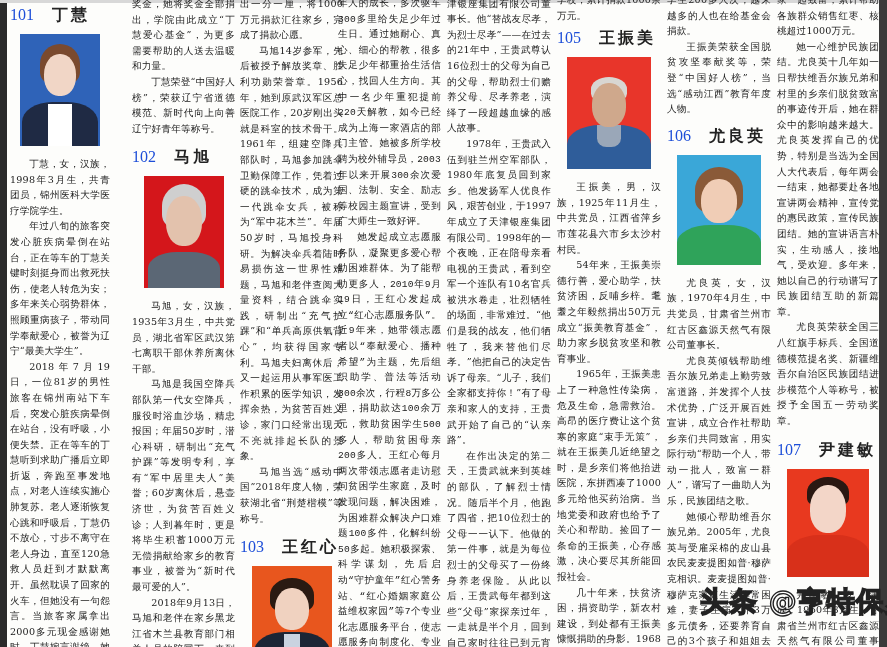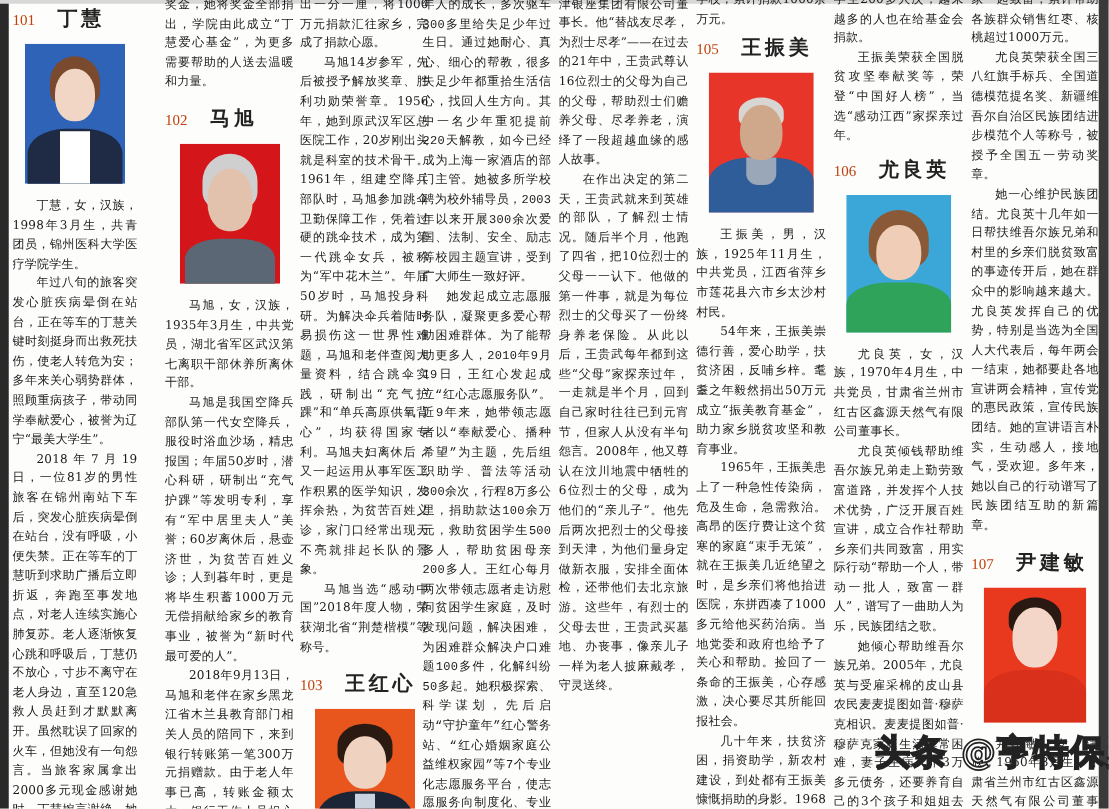--- a/index.html
+++ b/index.html
@@ -5,21 +5,21 @@
   * { box-sizing: border-box; margin: 0; padding: 0; }
   html, body { width: 887px; height: 647px; overflow: hidden; background: #fdfdfb; }
   body { position: relative; font-family: "DejaVu Serif", "Liberation Serif", serif; color: #1a1a1a; }
   .left-edge { position: absolute; left: 0; top: 0; width: 7px; height: 647px; background: #2a2a2a; }
   .right-edge { position: absolute; right: 0; top: 0; width: 8px; height: 647px; background: #3a3a3a; }
   .top-edge { position: absolute; left: 0; top: 0; width: 887px; height: 3px; background: #d8d8d8; }
   .col { position: absolute; top: 0; height: 647px; overflow: hidden; }
   .para { font-size: 9.6px; line-height: 15.6px; text-align: justify; text-indent: 2em; letter-spacing: 0.2px; }
   .para.cont { text-indent: 0; }
   .head { display: flex; align-items: baseline; gap: 18px; font-size: 17px; line-height: 22px; margin: 4px 0 8px 0; }
-  .head .num { font-family: "Liberation Serif", "DejaVu Serif", serif; font-size: 12px; color: #c2410c; }
+  .head .num { font-family: "Liberation Serif", "DejaVu Serif", serif; font-size: 16px; color: #1d4ed8; }
   .head .nm { font-family: "DejaVu Sans", "Liberation Sans", sans-serif; font-weight: bold; font-size: 16px; letter-spacing: 3px; color: #222; }
   .photo { position: relative; overflow: hidden; margin: 0 auto 10px auto; }
   .photo .bg { position: absolute; inset: 0; }
   .photo .face { position: absolute; border-radius: 48% 48% 45% 45%; }
   .photo .hair { position: absolute; border-radius: 50% 50% 30% 30%; }
   .photo .body { position: absolute; border-radius: 40% 40% 0 0; }
   .watermark { position: absolute; left: 700px; top: 583px; font-family: "DejaVu Sans", sans-serif; font-size: 28px; font-weight: bold; color: rgba(255,255,255,0.9); -webkit-text-stroke: 1.4px #222; letter-spacing: 1px; white-space: nowrap; }
 </style>
 </head>
 <body>
@@ -41,20 +41,21 @@
     <div class="face" style="left:24px; top:20px; width:32px; height:42px; background:#f1d6c6;"></div>
   </div>
   <p class="para">丁慧，女，汉族，1998年3月生，共青团员，锦州医科大学医疗学院学生。</p>
   <p class="para">年过八旬的旅客突发心脏疾病晕倒在站台，正在等车的丁慧关键时刻挺身而出救死扶伤，使老人转危为安；多年来关心弱势群体，照顾重病孩子，带动同学奉献爱心，被誉为辽宁“最美大学生”。</p>
   <p class="para">2018年7月19日，一位81岁的男性旅客在锦州南站下车后，突发心脏疾病晕倒在站台，没有呼吸，小便失禁。正在等车的丁慧听到求助广播后立即折返，奔跑至事发地点，对老人连续实施心肺复苏。老人逐渐恢复心跳和呼吸后，丁慧仍不放心，寸步不离守在老人身边，直至120急救人员赶到才默默离开。虽然耽误了回家的火车，但她没有一句怨言。当旅客家属拿出2000多元现金感谢她时，丁慧婉言谢绝，她说：“我是学医的，救死扶伤是天职，我只是做了自己应该做的事而已。”</p>
 
 </div>
 
 <div class="col" style="left:132px; width:103px;">
   <p class="para cont" style="margin-top:-4px;">奖金，她将奖金全部捐出，学院由此成立“丁慧爱心基金”，为更多需要帮助的人送去温暖和力量。</p>
+  <p class="para">丁慧荣登“中国好人榜”，荣获辽宁省道德模范、新时代向上向善辽宁好青年等称号。</p>
   <div class="head" style="margin-top:10px;">
     <span class="num">102</span>
     <span class="nm">马旭</span>
   </div>
   <div class="photo" style="width:80px; height:112px;">
     <div class="bg" style="background:#d4161b;"></div>
     <div class="body" style="left:4px; top:76px; width:72px; height:40px; background:#5b6775;"></div>
     <div class="hair" style="left:18px; top:8px; width:44px; height:44px; background:#cfcfcf;"></div>
     <div class="face" style="left:22px; top:20px; width:36px; height:50px; background:#e3c2ad;"></div>
   </div>
@@ -83,20 +84,21 @@
 </div>
 
 <div class="col" style="left:338px; width:103px;font-family:Liberation Mono, monospace;">
   <p class="para cont" style="margin-top:-4px;">年人的成长，多次驱车300多里给失足少年过生日。通过她耐心、真心、细心的帮教，很多失足少年都重拾生活信心，找回人生方向。其中一名少年重犯提前220天解教，如今已经成为上海一家酒店的部门主管。她被多所学校聘为校外辅导员，2003年以来开展300余次爱国、法制、安全、励志等校园主题宣讲，受到广大师生一致好评。</p>
   <p class="para">她发起成立志愿服务队，凝聚更多爱心帮助困难群体。为了能帮助更多人，2010年9月19日，王红心发起成立“红心志愿服务队”。近9年来，她带领志愿者以“奉献爱心、播种希望”为主题，先后组织助学、普法等活动300余次，行程8万多公里，捐助款达100余万元，救助贫困学生500多人，帮助贫困母亲200多人。王红心每月两次带领志愿者走访慰问贫困学生家庭，及时发现问题，解决困难，为困难群众解决户口难题100多件，化解纠纷50多起。她积极探索、科学谋划，先后启动“守护童年”红心警务站、“红心婚姻家庭公益维权家园”等7个专业化志愿服务平台，使志愿服务向制度化、专业化、项目化发展，用爱心赢得社会各界广泛赞誉。</p>
 
 </div>
 
 <div class="col" style="left:447px; width:104px;">
   <p class="para cont" style="margin-top:-20px;">王贵武，男，汉族，天津银座集团有限公司董事长。他“替战友尽孝，为烈士尽孝”——在过去的21年中，王贵武尊认16位烈士的父母为自己的父母，帮助烈士们赡养父母、尽孝养老，演绎了一段超越血缘的感人故事。</p>
+  <p class="para">1978年，王贵武入伍到驻兰州空军部队，1980年底复员回到家乡。他发扬军人优良作风，艰苦创业，于1997年成立了天津银座集团有限公司。1998年的一个夜晚，正在陪母亲看电视的王贵武，看到空军一个连队有10名官兵被洪水卷走，壮烈牺牲的场面，非常难过。“他们是我的战友，他们牺牲了，我来替他们尽孝。”他把自己的决定告诉了母亲。“儿子，我们全家都支持你！”有了母亲和家人的支持，王贵武开始了自己的“认亲路”。</p>
   <p class="para">在作出决定的第二天，王贵武就来到英雄的部队，了解烈士情况。随后半个月，他跑了四省，把10位烈士的父母一一认下。他做的第一件事，就是为每位烈士的父母买了一份终身养老保险。从此以后，王贵武每年都到这些“父母”家探亲过年，一走就是半个月，回到自己家时往往已到元宵节，但家人从没有半句怨言。2008年，他又尊认在汶川地震中牺牲的6位烈士的父母，成为他们的“亲儿子”。他先后两次把烈士的父母接到天津，为他们量身定做新衣服，安排全面体检，还带他们去北京旅游。这些年，有烈士的父母去世，王贵武买墓地、办丧事，像亲儿子一样为老人披麻戴孝，守灵送终。</p>
 
 </div>
 
 <div class="col" style="left:557px; width:104px;">
   <p class="para cont" style="margin-top:-8px;">学校，累计捐款1000余万元。</p>
   <div class="head" style="margin-top:4px;">
     <span class="num">105</span>
     <span class="nm">王振美</span>
   </div>
@@ -109,41 +111,41 @@
   </div>
   <p class="para">王振美，男，汉族，1925年11月生，中共党员，江西省萍乡市莲花县六市乡太沙村村民。</p>
   <p class="para">54年来，王振美崇德行善，爱心助学，扶贫济困，反哺乡梓。耄耋之年毅然捐出50万元成立“振美教育基金”，助力家乡脱贫攻坚和教育事业。</p>
   <p class="para">1965年，王振美患上了一种急性传染病，危及生命，急需救治。高昂的医疗费让这个贫寒的家庭“束手无策”，就在王振美几近绝望之时，是乡亲们将他抬进医院，东拼西凑了1000多元给他买药治病。当地党委和政府也给予了关心和帮助。捡回了一条命的王振美，心存感激，决心要尽其所能回报社会。</p>
   <p class="para">几十年来，扶贫济困，捐资助学，新农村建设，到处都有王振美慷慨捐助的身影。1968年，王振美克服重重困难，发动村民历时一个多月修建了石拱桥，方便了村民的生活。2014年，六市乡政府成立“奖扶助学教育基金会”，他带头捐资1万元。同年，六市乡政府开展“结对帮扶”活动，他第一个响应号召，捐款3000元。太沙村办幼儿园，王振美捐资5000多元，并为孩子们捐赠书包和文具。有患重疾需手术的村民因家庭困难承担不起医疗费，他慷慨解囊给予帮助。</p>
 
 </div>
 
 <div class="col" style="left:667px; width:104px;">
   <p class="para cont" style="margin-top:-8px;">学生200多人次，越来越多的人也在给基金会捐款。</p>
-  <p class="para">王振美荣获全国脱贫攻坚奉献奖等，荣登“中国好人榜”，当选“感动江西”家探亲过年。</p>
+  <p class="para">王振美荣获全国脱贫攻坚奉献奖等，荣登“中国好人榜”，当选“感动江西”教育年度人物。</p>
   <div class="head" style="margin-top:8px;">
     <span class="num">106</span>
     <span class="nm">尤良英</span>
   </div>
   <div class="photo" style="width:84px; height:110px;">
     <div class="bg" style="background:#3aa7d8;"></div>
     <div class="body" style="left:0px; top:70px; width:84px; height:44px; background:#2fa35a;"></div>
     <div class="hair" style="left:18px; top:12px; width:48px; height:46px; background:#8a5a38;"></div>
     <div class="face" style="left:24px; top:24px; width:36px; height:44px; background:#f0cdb6;"></div>
   </div>
   <p class="para">尤良英，女，汉族，1970年4月生，中共党员，甘肃省兰州市红古区鑫源天然气有限公司董事长。</p>
   <p class="para">尤良英倾钱帮助维吾尔族兄弟走上勤劳致富道路，并发挥个人技术优势，广泛开展百姓宣讲，成立合作社帮助乡亲们共同致富，用实际行动“帮助一个人，带动一批人，致富一群人”，谱写了一曲助人为乐，民族团结之歌。</p>
   <p class="para">她倾心帮助维吾尔族兄弟。2005年，尤良英与受雇采棉的皮山县农民麦麦提图如普·穆萨克相识。麦麦提图如普·穆萨克家庭生活非常困难，妻子生病欠下3万多元债务，还要养育自己的3个孩子和姐姐去世后留下的4个孩子，照顾年迈的老母亲。尤良英得知他的窘境，暗下决心要帮助他脱贫致富。尤良英陆续借给他20余万元作为生产资金，前后17次到他家指导修剪、疏密、扩冠、环割等种植技巧，引导他和村民走上致富道路。到2014年，麦麦提图如普·穆萨克全家收入近15万元，盖了3间新房，还添置了冰箱等家用电器。</p>
 
 </div>
 
 <div class="col" style="left:777px; width:102px;">
   <p class="para cont" style="margin-top:-8px;">家一起致富，累计帮助各族群众销售红枣、核桃超过1000万元。</p>
+  <p class="para">她一心维护民族团结。尤良英十几年如一日帮扶维吾尔族兄弟和村里的乡亲们脱贫致富的事迹传开后，她在群众中的影响越来越大。尤良英发挥自己的优势，特别是当选为全国人大代表后，每年两会一结束，她都要赴各地宣讲两会精神，宣传党的惠民政策，宣传民族团结。她的宣讲语言朴实，生动感人，接地气，受欢迎。多年来，她以自己的行动谱写了民族团结互助的新篇章。</p>
   <p class="para">尤良英荣获全国三八红旗手标兵、全国道德模范提名奖、新疆维吾尔自治区民族团结进步模范个人等称号，被授予全国五一劳动奖章。</p>
-  <p class="para">她一心维护民族团结。尤良英十几年如一日帮扶维吾尔族兄弟和村里的乡亲们脱贫致富的事迹传开后，她在群众中的影响越来越大。尤良英发挥自己的优势，特别是当选为全国人大代表后，每年两会一结束，她都要赴各地宣讲两会精神，宣传党的惠民政策，宣传民族团结。她的宣讲语言朴实，生动感人，接地气，受欢迎。多年来，她以自己的行动谱写了民族团结互助的新篇章。</p>
   <div class="head" style="margin-top:10px;">
     <span class="num">107</span>
     <span class="nm">尹建敏</span>
   </div>
   <div class="photo" style="width:82px; height:108px;">
     <div class="bg" style="background:#e8391f;"></div>
     <div class="body" style="left:0px; top:66px; width:82px; height:46px; background:#d8301a;"></div>
     <div class="hair" style="left:20px; top:8px; width:42px; height:30px; background:#2a1812;"></div>
     <div class="face" style="left:23px; top:16px; width:36px; height:48px; background:#f3d6c8;"></div>
   </div>

